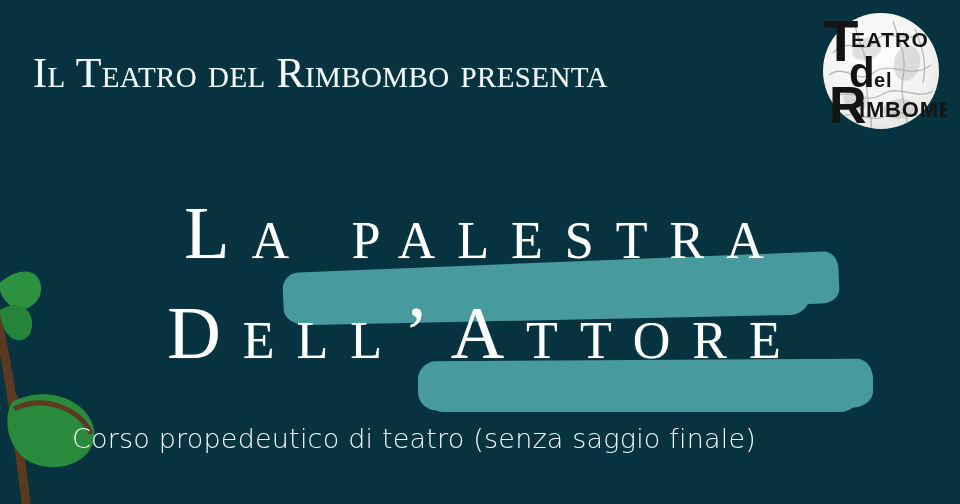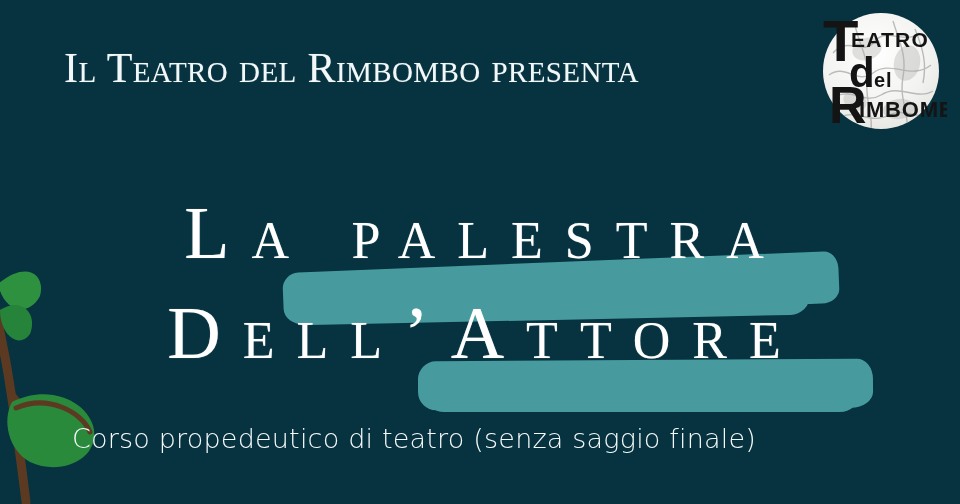--- a/index.html
+++ b/index.html
@@ -31,21 +31,21 @@
   }
 
   
   #header-line {
     position:absolute;
     left:33px;
     top:47px;
     width:760px;
     height:52px;
     display:flex;
-    margin-left:31px;
+    align-items:center;
   }
   #header-text {
     font-family:"Liberation Serif", serif;
     font-variant:small-caps;
     font-size:42px;
     line-height:1;
     letter-spacing:0.4px;
     color:#f2f7f8;
     white-space:nowrap;
     text-shadow:0 0 1px rgba(190,225,232,.45);

